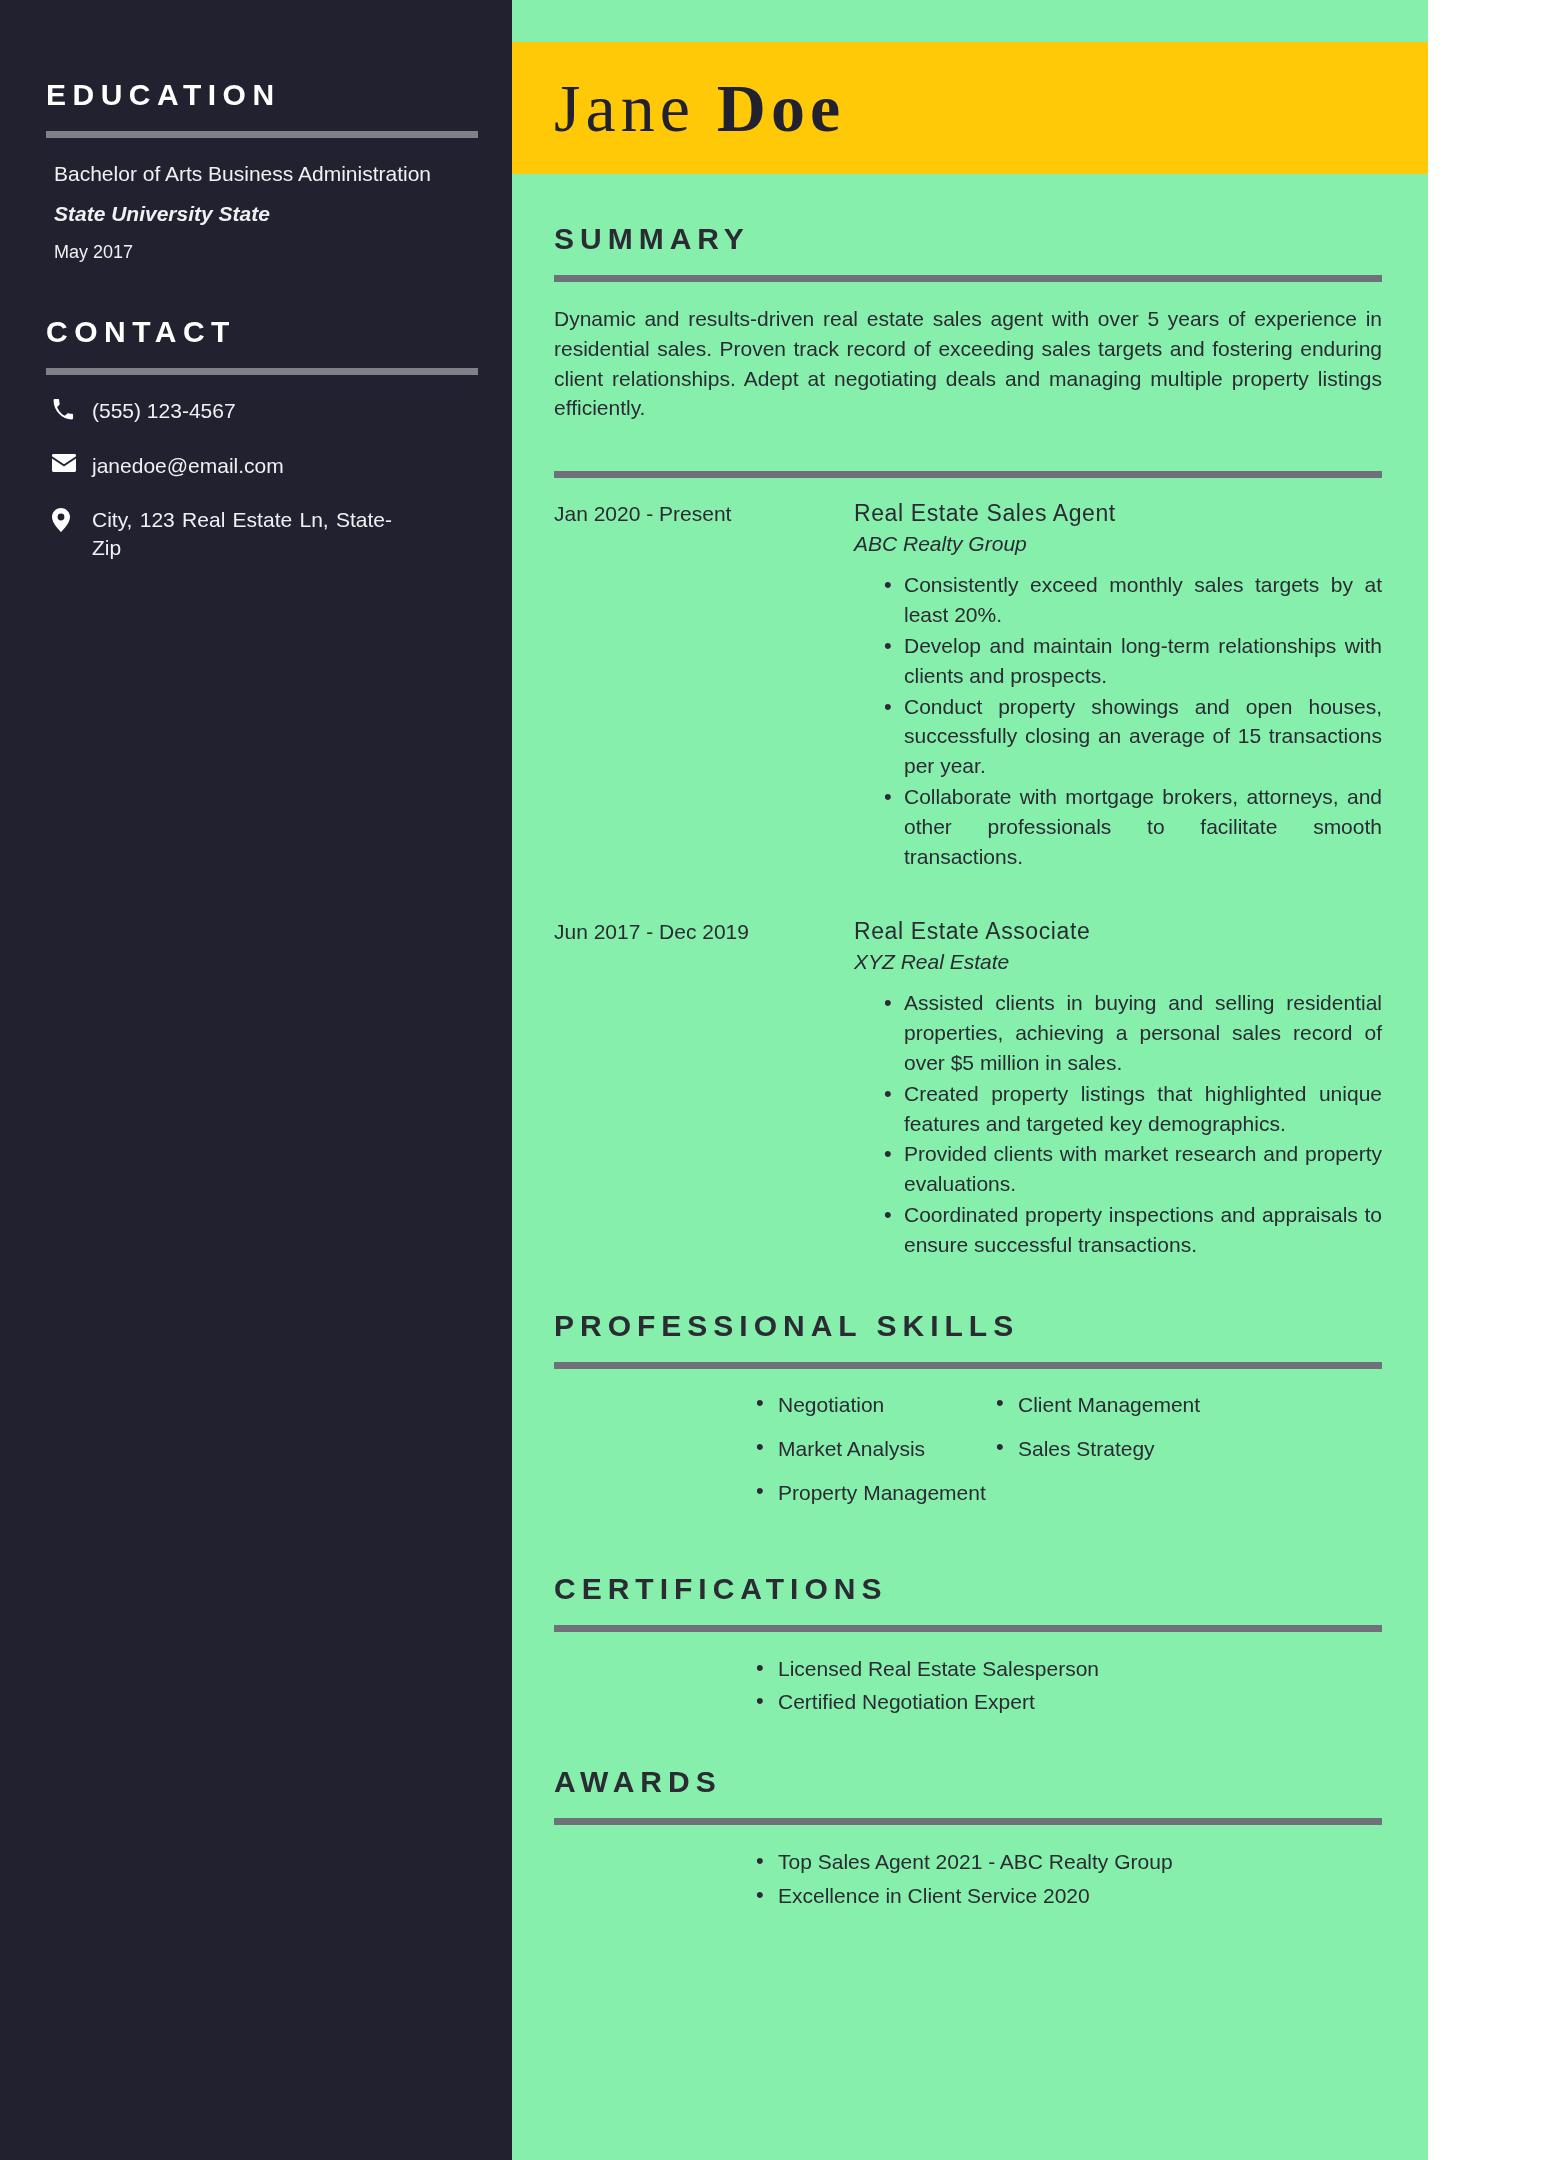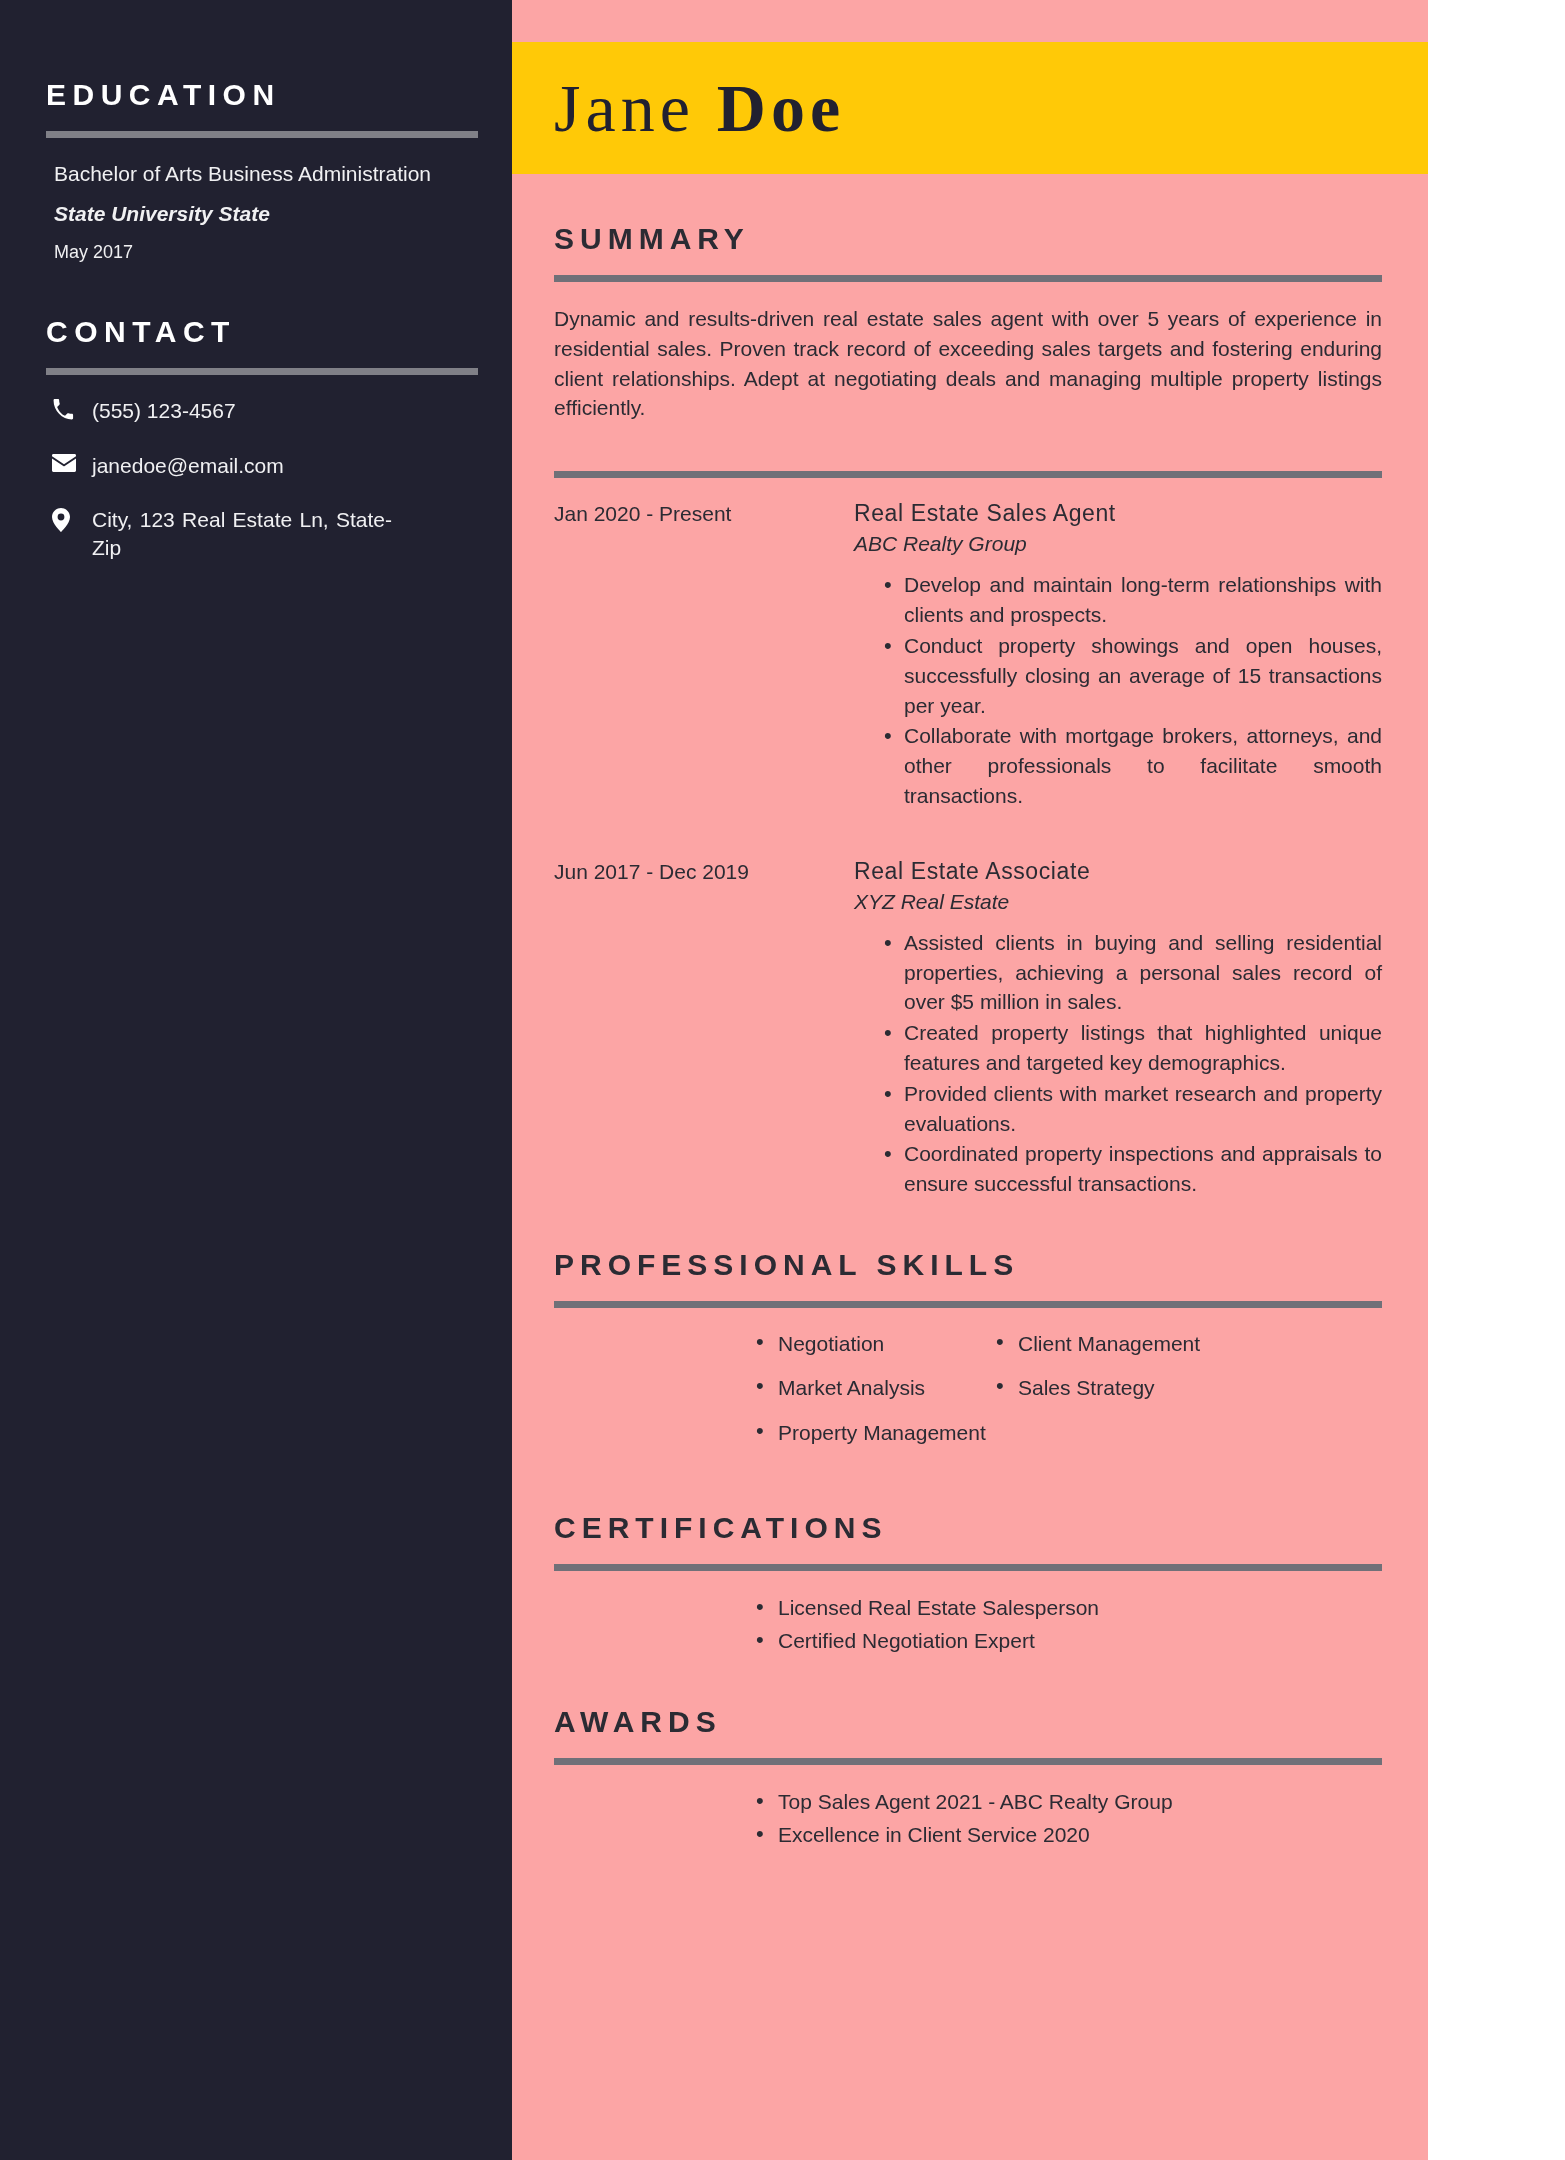--- a/index.html
+++ b/index.html
@@ -100,21 +100,21 @@
   }
   .contact-text.just {
     text-align: justify;
     text-align-last: left;
   }
 
   
   .main {
     flex: 1;
     position: relative;
-    background: #fca5a5;
+    background: #86efac;
   }
   .name-banner {
     background: #FFC907;
     height: 132px;
     margin-top: 42px;
     display: flex;
     align-items: center;
     padding-left: 42px;
     box-sizing: border-box;
   }
@@ -321,20 +321,21 @@
 
       <section class="sec">
         <div class="sec-rule"></div>
 
         <div class="job">
           <div class="job-dates">Jan 2020 - Present</div>
           <div class="job-body">
             <p class="job-title">Real Estate Sales Agent</p>
             <p class="job-company">ABC Realty Group</p>
             <ul class="bullets">
+              <li>Consistently exceed monthly sales targets by at least 20%.</li>
               <li>Develop and maintain long-term relationships with clients and prospects.</li>
               <li>Conduct property showings and open houses, successfully closing an average of 15 transactions per year.</li>
               <li>Collaborate with mortgage brokers, attorneys, and other professionals to facilitate smooth transactions.</li>
             </ul>
           </div>
         </div>
 
         <div class="job-spacer"></div>
 
         <div class="job">

